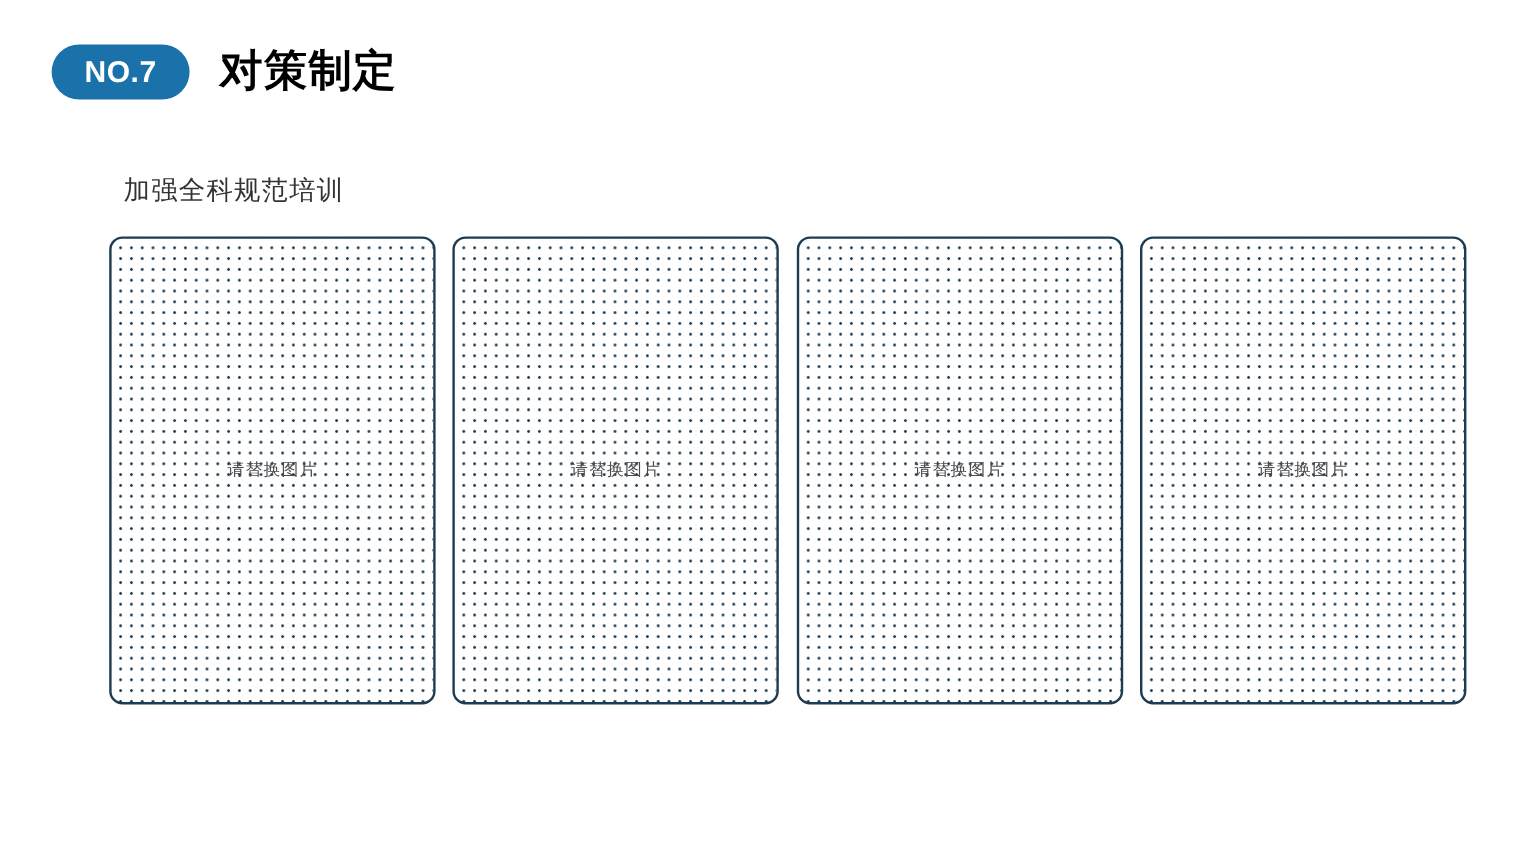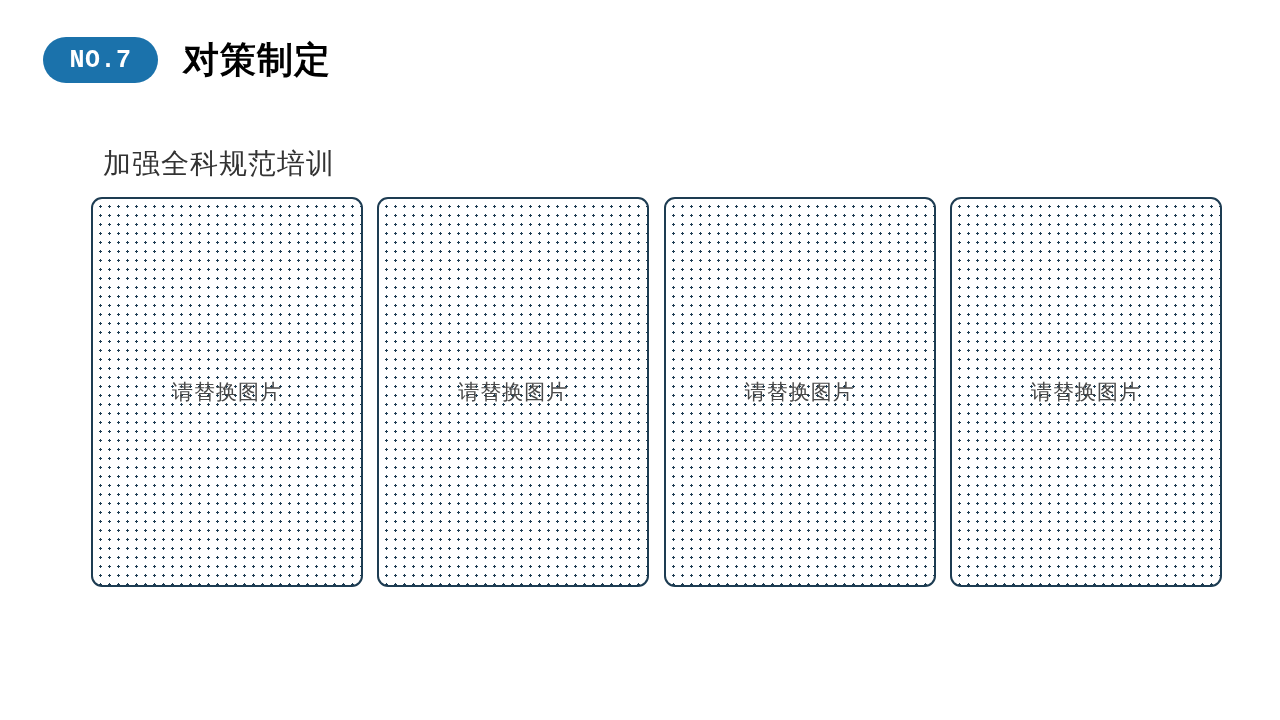--- a/index.html
+++ b/index.html
@@ -33,39 +33,39 @@
     align-items: center;
     justify-content: center;
     box-sizing: border-box;
   }
   #badge-label {
     color: #ffffff;
     font-size: 25px;
     font-weight: bold;
     letter-spacing: 0.5px;
     line-height: 1;
-    font-family: Liberation Mono, monospace;
+    font-family: Liberation Sans, sans-serif;
   }
   #page-title {
     margin-left: 25px;
     font-size: 36px;
     font-weight: bold;
     color: #000000;
     line-height: 1;
     letter-spacing: 1px;
     font-family: "DejaVu Sans", "Liberation Sans", sans-serif;
     white-space: nowrap;
   }
 
   
   #subtitle {
     position: absolute;
     left: 103px;
     top: 146px;
-    font-size: 28px;
+    font-size: 22px;
     color: #333333;
     letter-spacing: 1px;
     line-height: 1.3;
     font-family: "DejaVu Serif", "Liberation Serif", serif;
     white-space: nowrap;
   }
 
   
   #placeholder-row {
     position: absolute;
@@ -85,21 +85,21 @@
     background-color: #ffffff;
     background-image: radial-gradient(#1d3c52 1.1px, transparent 1.2px);
     background-size: 9px 9px;
     background-position: 3px 3px;
     display: flex;
     align-items: center;
     justify-content: center;
     position: relative;
   }
   .placeholder-text {
-    font-size: 21px;
+    font-size: 14px;
     color: #4a4a4a;
     letter-spacing: 1px;
     font-family: "DejaVu Serif", "Liberation Serif", serif;
     background: transparent;
     white-space: nowrap;
   }
 </style>
 </head>
 <body>
 

